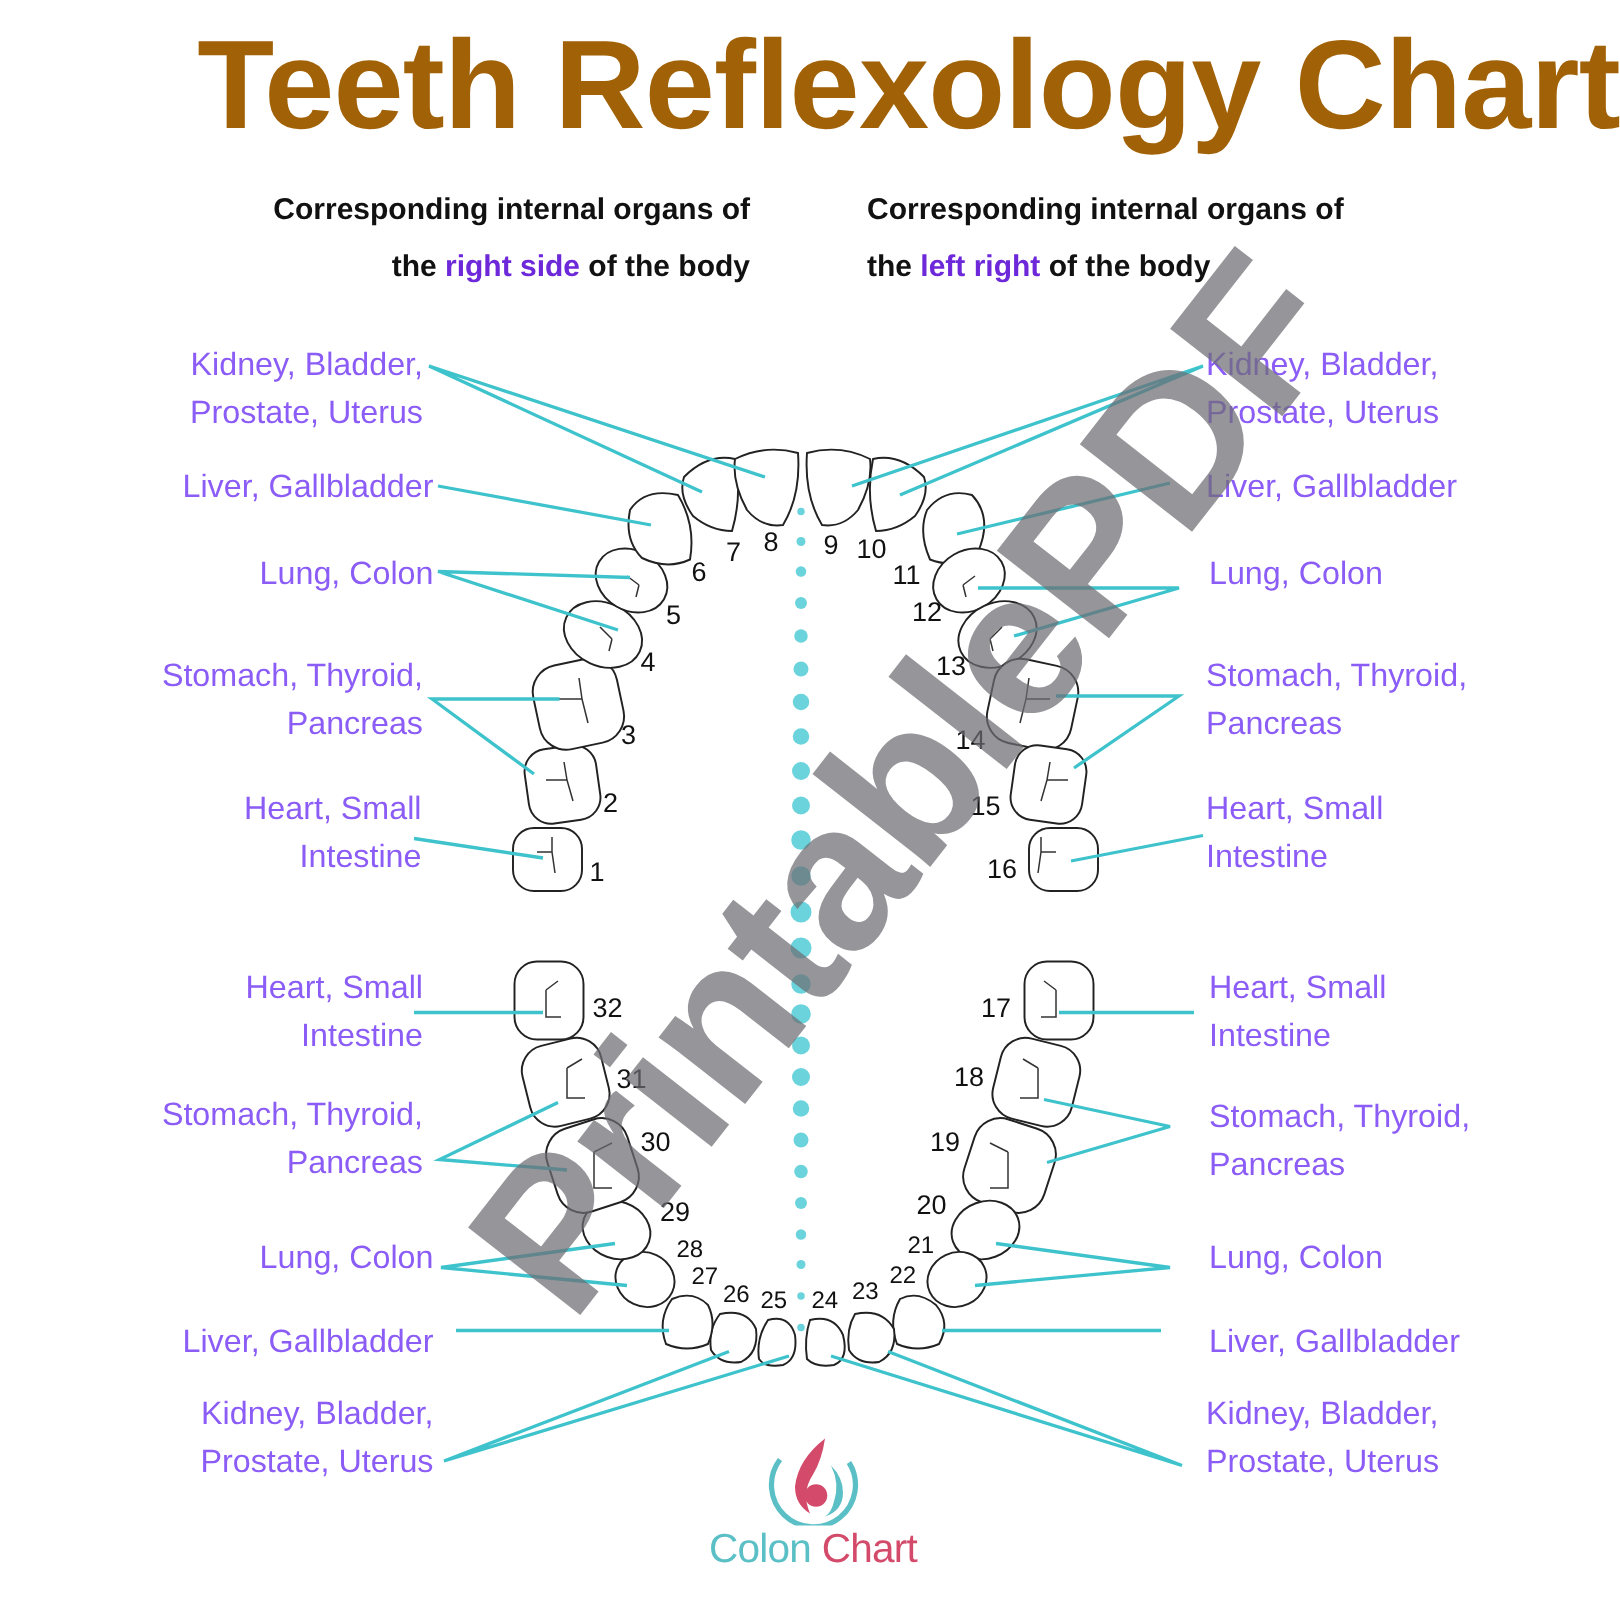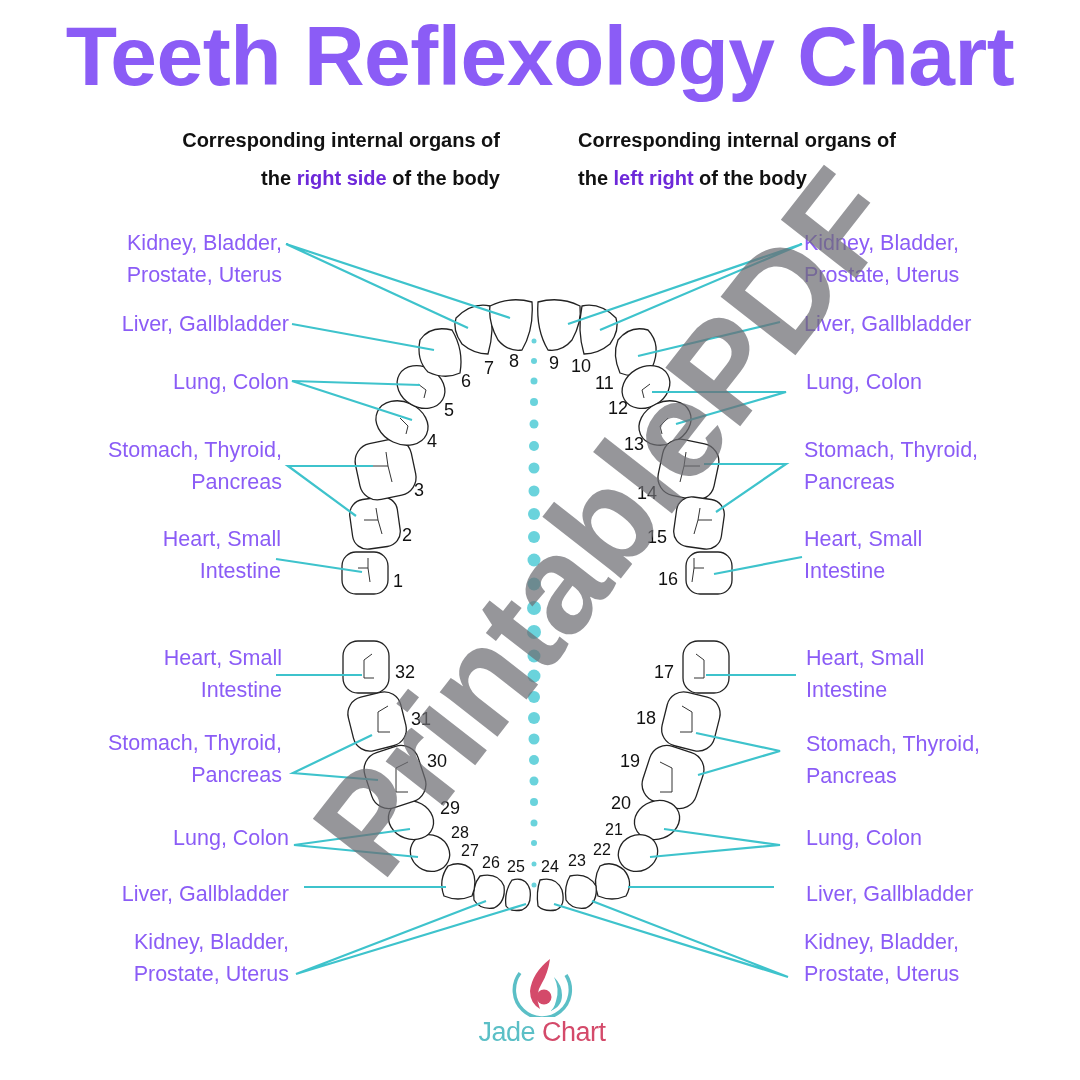--- a/index.html
+++ b/index.html
@@ -1,19 +1,19 @@
 <!DOCTYPE html>
 <html><head>
 <meta charset="utf-8">
 <style>
   html, body { margin:0; padding:0; background:#ffffff; }
   body { width:1080px; height:1080px; position:relative; overflow:hidden;
          font-family:"Liberation Sans", sans-serif; color:#111; }
-  .title { position:absolute; left:0; top:14px; width:1080px; text-align:center;
-           font-weight:bold; font-size:84px; letter-spacing:-0.5px; color:#8b5cf6; line-height:1; }
+  .title { position:absolute; left:0; top:14px; width:1080px; text-align:right;
+           font-weight:bold; font-size:84px; letter-spacing:-0.5px; color:#a16207; line-height:1; }
   .subhead { position:absolute; font-weight:bold; font-size:20px; line-height:38px; color:#111; }
   .subhead .accent { color:#6d28d9; }
   .sub-right { left:40px; top:121px; width:460px; text-align:right; }
   .sub-left  { left:578px; top:121px; width:460px; text-align:left; }
   .lbl { position:absolute; font-size:21.5px; line-height:32px; color:#8b5cf6; white-space:nowrap; }
   .lbl.r { text-align:right; }
   .lbl.l { text-align:left; }
   svg.diagram { position:absolute; left:0; top:0; width:1080px; height:1080px; }
   .toothnum { font-family:"Liberation Sans", sans-serif; font-size:18px; fill:#111; }
   .watermark { position:absolute; left:210px; top:500px; width:700px; text-align:center;
@@ -271,15 +271,15 @@
 <div class="watermark">PrintablePDF</div>
 
 <div class="logo">
   <svg width="160" height="62" viewBox="0 0 160 62">
     <path d="M58 18 A28 28 0 1 0 104 20" fill="none" stroke="#5bbfc6" stroke-width="3.5"></path>
     <path d="M88 4 Q70 18 68 36 Q68 48 78 54 Q72 40 80 28 Q86 18 88 4 Z" fill="#d44a6a"></path>
     <circle cx="82" cy="42" r="7.5" fill="#d44a6a"></circle>
     <path d="M92 22 Q98 34 94 46 Q92 54 88 56 Q100 52 100 40 Q100 30 92 22 Z" fill="#5bbfc6"></path>
   </svg>
   <div class="logo-text">
-    <span class="jade">Jade</span><span> </span><span class="balden">Chart</span>
+    <span class="jade">Colon</span><span> </span><span class="balden">Chart</span>
   </div>
 </div>
 
 </body></html>

